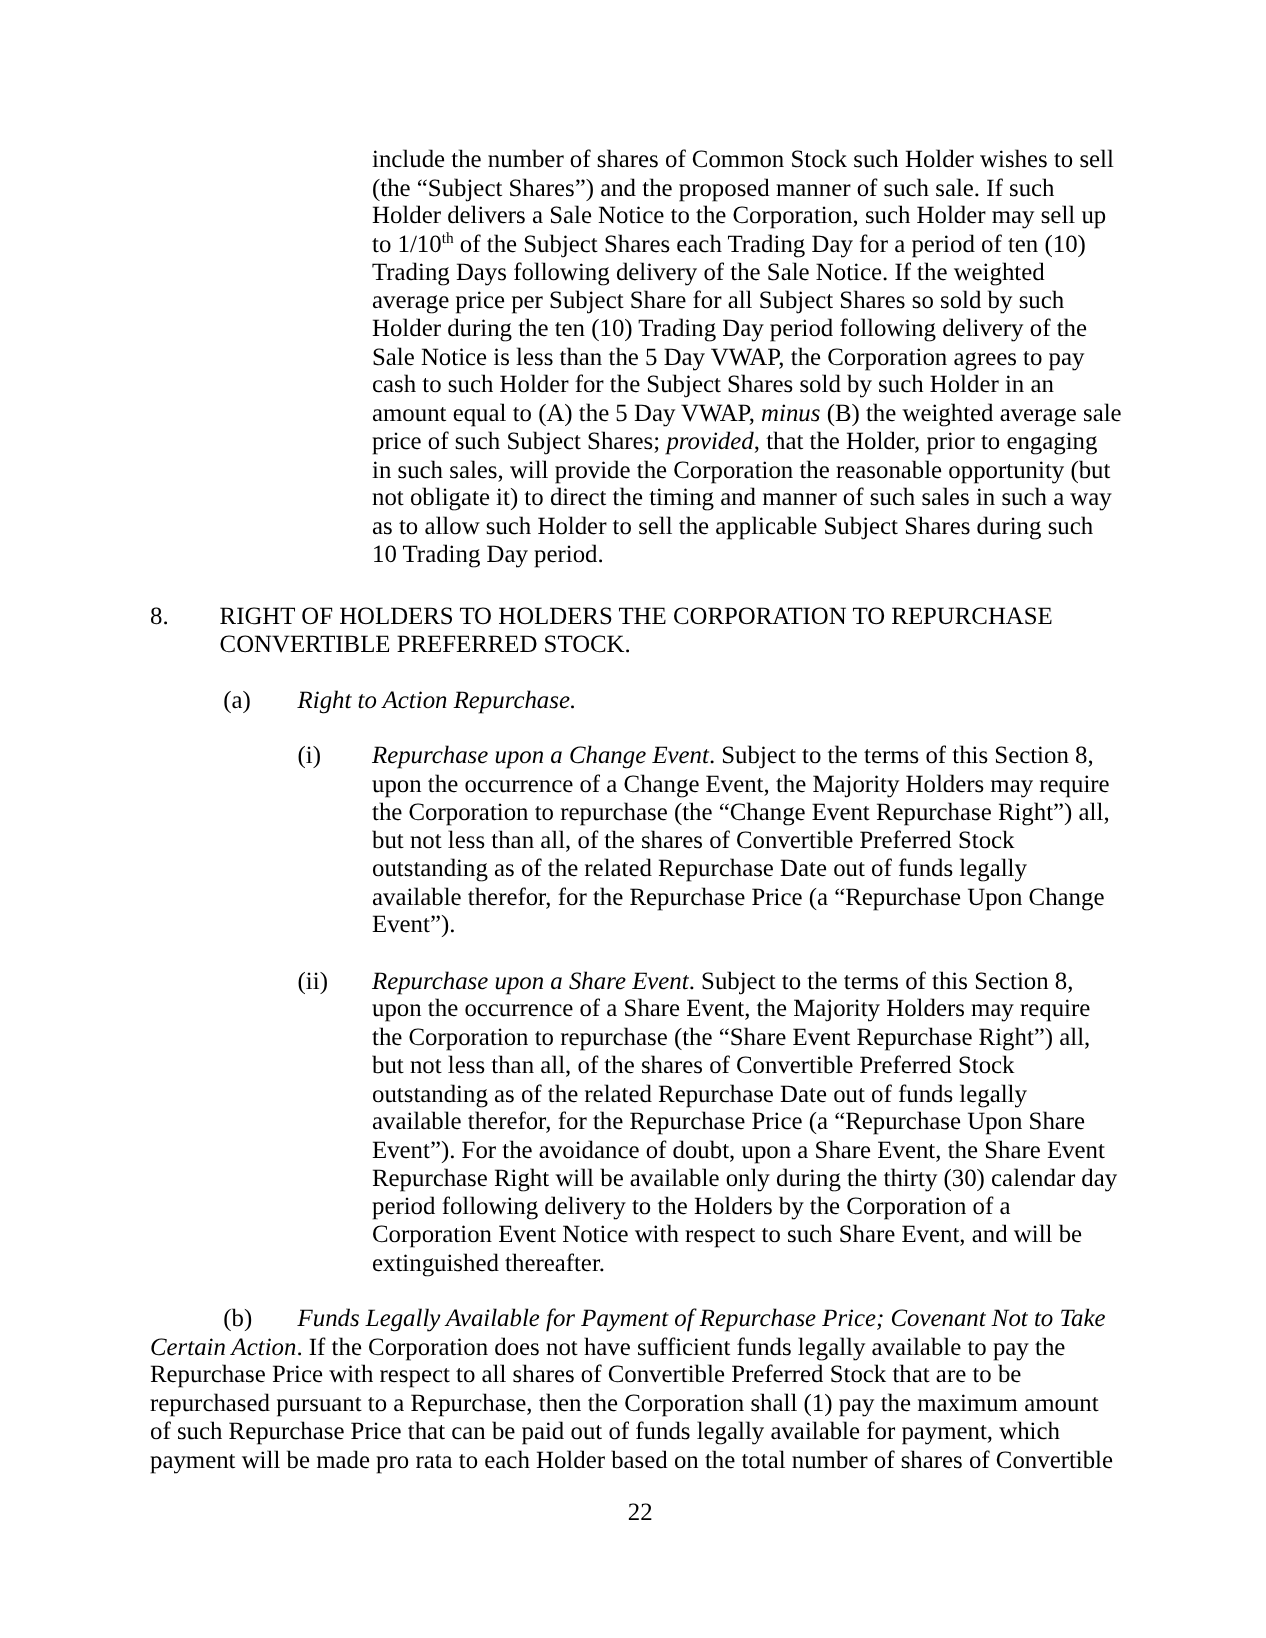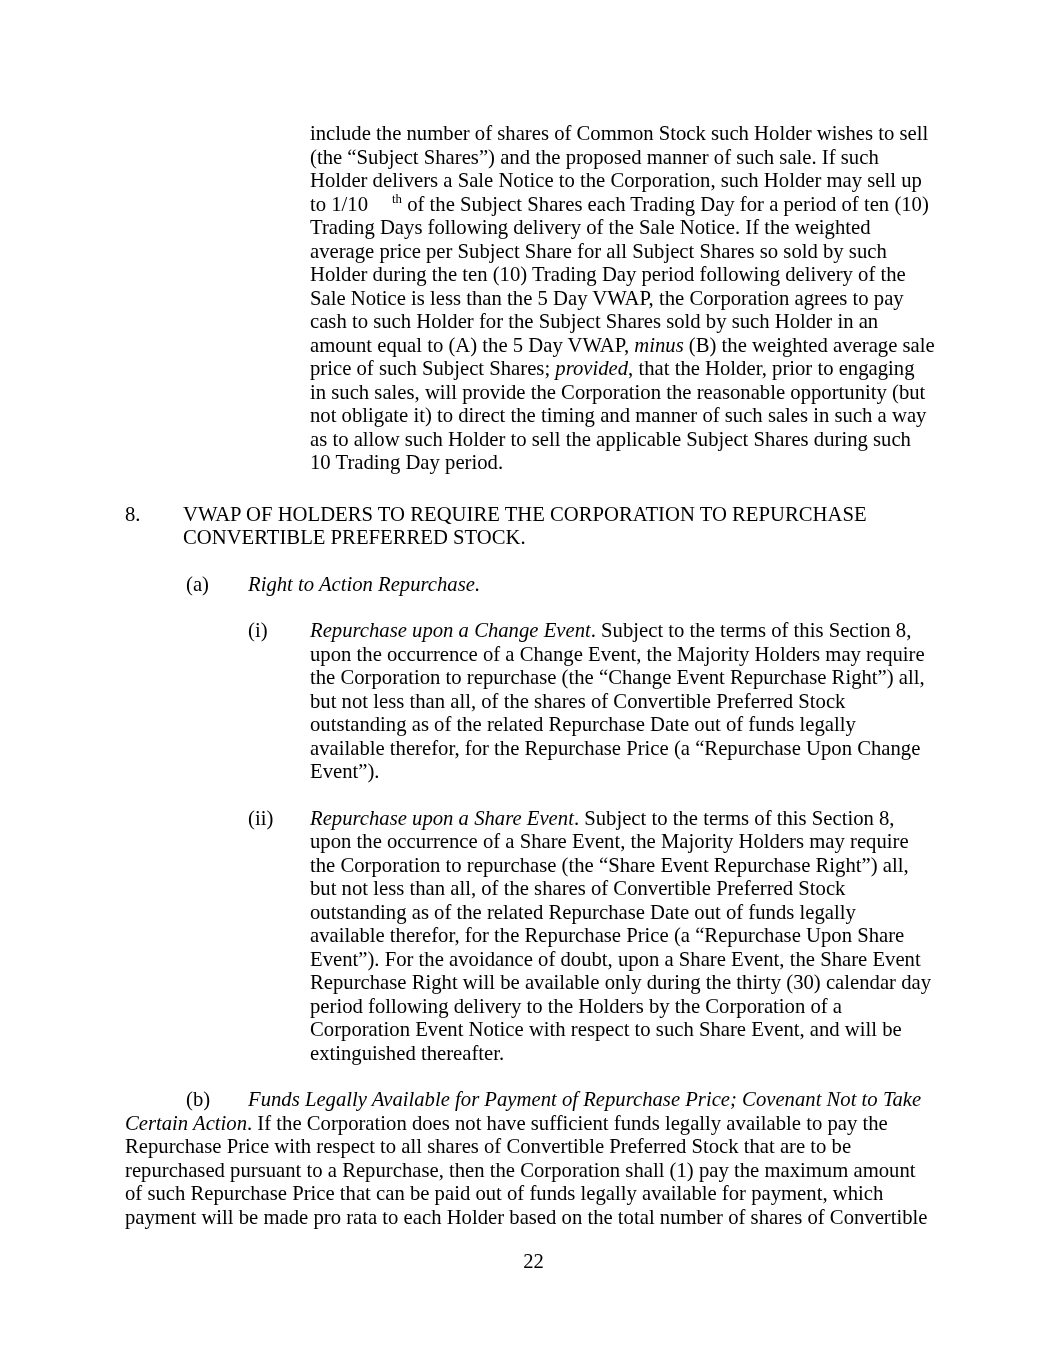--- a/index.html
+++ b/index.html
@@ -30,39 +30,39 @@
   .p-roman .num { position: absolute; left: 123px; top: 0; }
   
   .p-b .tab {
     display: inline-block;
     box-sizing: border-box;
     width: 123px;
     padding-left: 61px;
   }
   .run-bold { font-weight: normal; }
   .run-italic { font-style: italic; text-align: center; }
-  .run-sup { font-size: 0.62em; vertical-align: super; line-height: 0; margin-left: 24px; }
+  .run-sup { font-size: 0.62em; vertical-align: super; line-height: 0; }
   .page-number {
     position: absolute;
     left: 12px;
     right: 0;
     top: 1250px;
     text-align: center;
   }
 </style>
 </head>
 <body>
 
 <div class="page">
 
   <p class="para p-cont"><span>include the number of shares of Common Stock such Holder wishes to sell (the </span><span class="run-bold">“Subject Shares”</span><span>) and the proposed manner of such sale. If such Holder delivers a Sale Notice to the Corporation, such Holder may sell up to 1/10</span><span class="run-sup">th</span><span> of the Subject Shares each Trading Day for a period of ten (10) Trading Days following delivery of the Sale Notice. If the weighted average price per Subject Share for all Subject Shares so sold by such Holder during the ten (10) Trading Day period following delivery of the Sale Notice is less than the 5 Day VWAP, the Corporation agrees to pay cash to such Holder for the Subject Shares sold by such Holder in an amount equal to (A) the 5 Day VWAP, </span><span class="run-italic">minus</span><span> (B) the weighted average sale price of such Subject Shares; </span><span class="run-italic">provided</span><span>, that the Holder, prior to engaging in such sales, will provide the Corporation the reasonable opportunity (but not obligate it) to direct the timing and manner of such sales in such a way as to allow such Holder to sell the applicable Subject Shares during such 10 Trading Day period.</span></p>
 
   <div class="para p-heading">
     <span class="num">8.</span>
-    <span>VWAP OF HOLDERS TO REQUIRE THE CORPORATION TO REPURCHASE CONVERTIBLE PREFERRED STOCK.</span>
+    <span>RIGHT OF HOLDERS TO HOLDERS THE CORPORATION TO REPURCHASE CONVERTIBLE PREFERRED STOCK.</span>
   </div>
 
   <div class="para p-alpha">
     <span class="num">(a)</span>
     <span><span class="run-italic">Right to Action Repurchase.</span></span>
   </div>
 
   <div class="para p-roman">
     <span class="num">(i)</span>
     <span><span class="run-italic">Repurchase upon a Change Event</span><span>. Subject to the terms of this </span><span class="run-bold">Section 8</span><span>, upon the occurrence of a Change Event, the Majority Holders may require the Corporation to repurchase (the </span><span class="run-bold">“Change Event Repurchase Right”</span><span>) all, but not less than all, of the shares of Convertible Preferred Stock outstanding as of the related Repurchase Date out of funds legally available therefor, for the Repurchase Price (a </span><span class="run-bold">“Repurchase Upon Change Event”</span><span>).</span></span>

